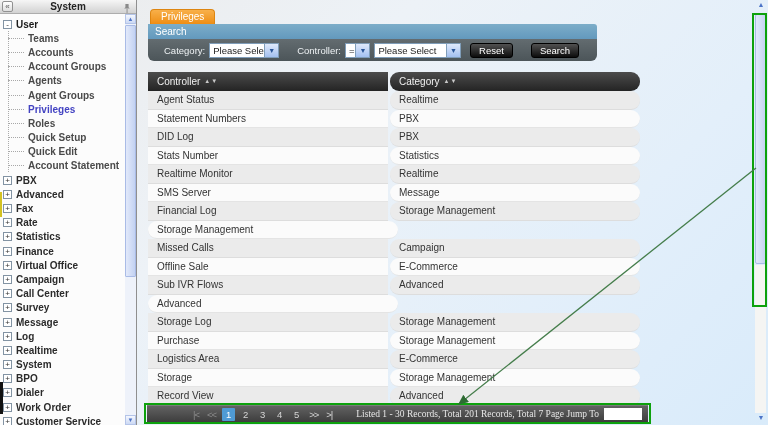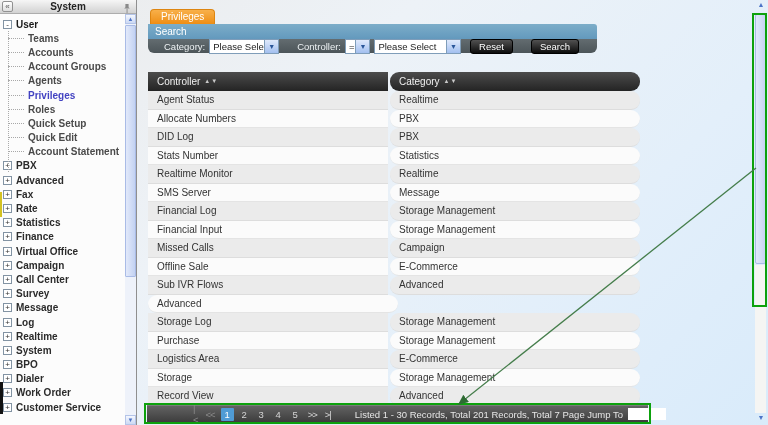--- a/index.html
+++ b/index.html
@@ -54,21 +54,21 @@
     position:absolute; left:150px; top:9px; height:15px; padding:0 10px;
     background:linear-gradient(#f8b04a,#ee8e15); border:1px solid #dd8511; border-bottom:none;
     border-radius:4px 4px 0 0; color:#fff; font-size:10px; line-height:14px; cursor:pointer;
   }
   #search-panel { position:absolute; left:148px; top:24px; width:449px; }
   #search-header {
     height:15px; background:linear-gradient(#7cadc9,#6399bd); color:#fff;
     font-size:10px; line-height:15px; padding-left:7px; border-radius:0 3px 0 0;
   }
   #filter-row {
-    height:14px; background:linear-gradient(#636c70,#4c5559); border-radius:0 0 6px 6px;
+    height:22px; background:linear-gradient(#636c70,#4c5559); border-radius:0 0 6px 6px;
     display:flex; align-items:center; font-size:9.5px; color:#eef2f4; padding-left:16px;
   }
   .flabel { margin-right:4px; }
   .combo { display:flex; height:15px; background:#fff; border:1px solid #7f9db9; cursor:pointer; }
   .combo-text { flex:1; font-size:9.5px; color:#222; line-height:13px; padding-left:3px; overflow:hidden; white-space:nowrap; }
   .combo-arrow { width:14px; background:linear-gradient(#dfe9fb,#a3c0f0); border-left:1px solid #7f9db9;
     color:#2a5699; font-size:7px; line-height:13px; text-align:center; }
   #combo-category { width:70px; margin-right:18px; }
   #combo-operator { width:34px; margin-right:4px; }
   #combo-controller { width:118px; margin-right:9px; }
@@ -94,21 +94,21 @@
   #pagination {
     position:absolute; left:147px; top:405px; width:501px; height:17px;
     background:linear-gradient(#626262,#3d3d3d); border-top:1px solid #7a7a7a;
     display:flex; align-items:center; font-size:9.5px; color:#cfcfcf;
   }
   #pager-controls { display:flex; align-items:center; margin-left:42px; }
   .pnav { margin:0 4px; color:#d5d5d5; cursor:pointer; letter-spacing:-1px; }
   .pnav.dim { color:#8a8a8a; }
   .pbtn { min-width:13px; height:13px; line-height:13px; text-align:center; margin:0 2px; color:#d5d5d5; cursor:pointer; }
   .pbtn.active { background:#4f9bd5; color:#fff; border-radius:1px; }
-  #pager-info { margin-left:20px; color:#e6e6e6; white-space:nowrap; }
+  #pager-info { margin-left:20px; color:#e6e6e6; white-space:nowrap;font-family:Liberation Serif, serif; }
   #jump-input { width:38px; height:12px; margin-left:5px; border:none; font-size:9px; padding:0 2px; }
   
   #main-sb-up { position:absolute; left:755px; top:0px; width:12px; height:10px; color:#4d74c8; font-size:7px; text-align:center; line-height:10px; cursor:pointer; }
   #main-sb-thumb { position:absolute; left:755px; top:14px; width:11px; height:250px;
     background:linear-gradient(90deg,#e0e8fa,#c6d4f3); border:1px solid #a9bbe6; border-radius:2px; cursor:grab; }
   #main-sb-track { position:absolute; left:755px; top:265px; width:11px; height:148px; background:#f5f5f3; }
   #main-sb-down { position:absolute; left:755px; top:413px; width:12px; height:10px; color:#4d74c8; font-size:7px; text-align:center; line-height:10px; cursor:pointer; }
   
   #annotation-overlay { position:absolute; left:0; top:0; width:768px; height:425px; pointer-events:none; }
 </style>
@@ -143,20 +143,24 @@
           <span class="lbl">Accounts</span>
         </div>
         <div class="tree-row child">
           <span class="connector"></span>
           <span class="lbl">Account Groups</span>
         </div>
         <div class="tree-row child">
           <span class="connector"></span>
           <span class="lbl">Agents</span>
         </div>
+        <div class="tree-row child">
+          <span class="connector"></span>
+          <span class="lbl">Agent Groups</span>
+        </div>
         <div class="tree-row child selected">
           <span class="connector"></span>
           <span class="lbl">Privileges</span>
         </div>
         <div class="tree-row child">
           <span class="connector"></span>
           <span class="lbl">Roles</span>
         </div>
         <div class="tree-row child">
           <span class="connector"></span>
@@ -288,21 +292,21 @@
         <span class="sort-ico">▲</span>
         <span class="sort-ico">▼</span>
       </div>
     </div>
     <div id="table-body">
         <div class="trow odd">
           <div class="tcell c1">Agent Status</div>
           <div class="tcell c2">Realtime</div>
         </div>
         <div class="trow even">
-          <div class="tcell c1">Allocate Numbers</div>
+          <div class="tcell c1">Statement Numbers</div>
           <div class="tcell c2">PBX</div>
         </div>
         <div class="trow odd">
           <div class="tcell c1">DID Log</div>
           <div class="tcell c2">PBX</div>
         </div>
         <div class="trow even">
           <div class="tcell c1">Stats Number</div>
           <div class="tcell c2">Statistics</div>
         </div>
@@ -312,21 +316,20 @@
         </div>
         <div class="trow even">
           <div class="tcell c1">SMS Server</div>
           <div class="tcell c2">Message</div>
         </div>
         <div class="trow odd">
           <div class="tcell c1">Financial Log</div>
           <div class="tcell c2">Storage Management</div>
         </div>
         <div class="trow even">
-          <div class="tcell c1">Financial Input</div>
           <div class="tcell c2">Storage Management</div>
         </div>
         <div class="trow odd">
           <div class="tcell c1">Missed Calls</div>
           <div class="tcell c2">Campaign</div>
         </div>
         <div class="trow even">
           <div class="tcell c1">Offline Sale</div>
           <div class="tcell c2">E-Commerce</div>
         </div>

